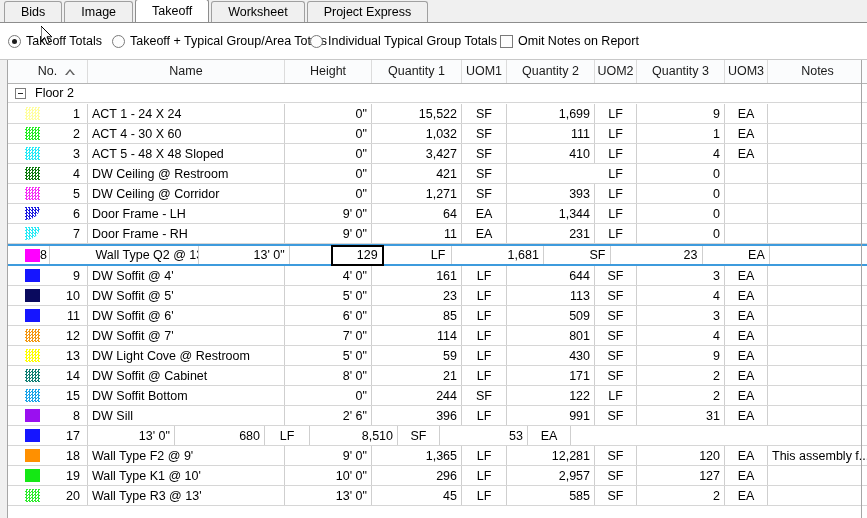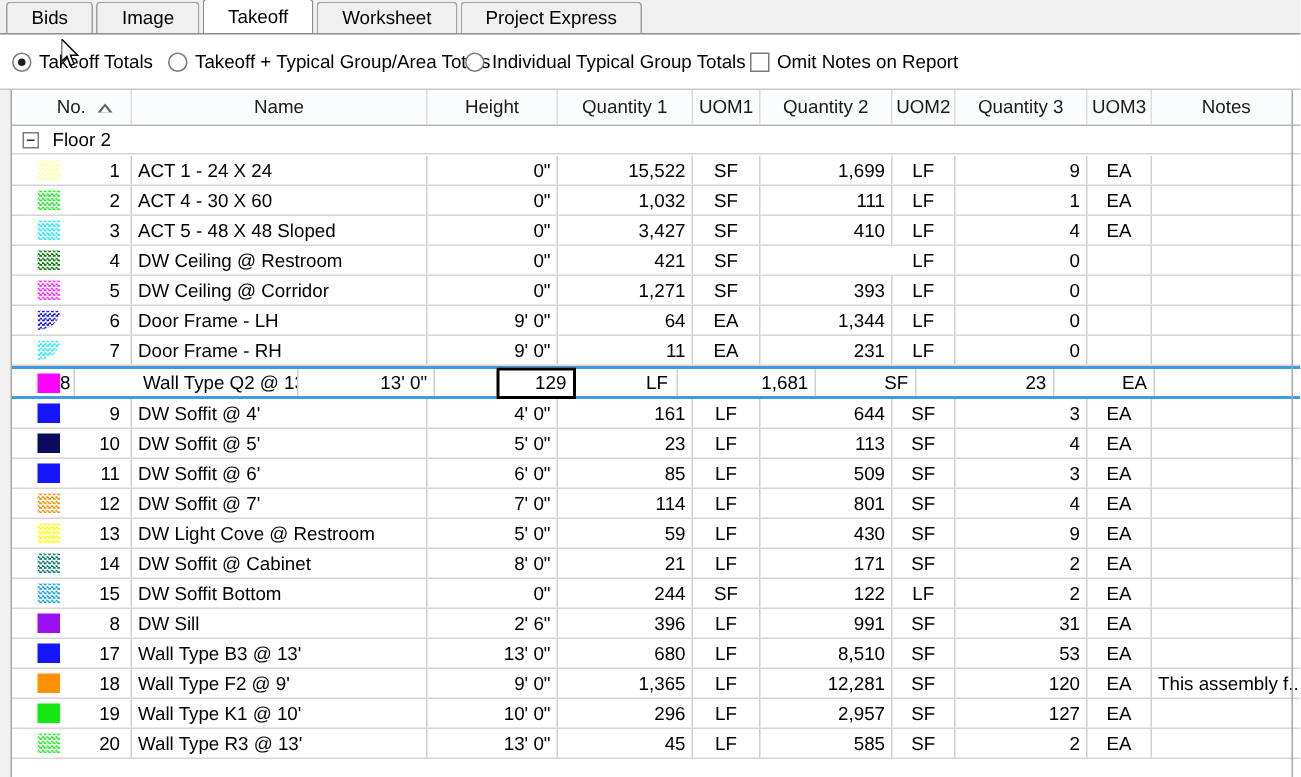--- a/index.html
+++ b/index.html
@@ -571,21 +571,20 @@
           <div class="cell ctr" style="width: 42px;">SF</div>
           <div class="cell num" style="width: 88px;">31</div>
           <div class="cell ctr" style="width: 43px;">EA</div>
           <div class="cell last" style="width: 99px;"></div>
         </div>
         <div class="row">
           <div class="swatchcell" style="width: 80px;">
             <div class="swatch" style="background: rgb(21, 21, 255);"></div>
             <span class="rowno">17</span>
           </div>
-          <div class="cell" style="width: 197px;">Wall Type B3 @ 13'</div>
           <div class="cell num" style="width: 87px;">13' 0"</div>
           <div class="cell num" style="width: 90px;">680</div>
           <div class="cell ctr" style="width: 45px;">LF</div>
           <div class="cell num" style="width: 88px;">8,510</div>
           <div class="cell ctr" style="width: 42px;">SF</div>
           <div class="cell num" style="width: 88px;">53</div>
           <div class="cell ctr" style="width: 43px;">EA</div>
           <div class="cell last" style="width: 99px;"></div>
         </div>
         <div class="row">

